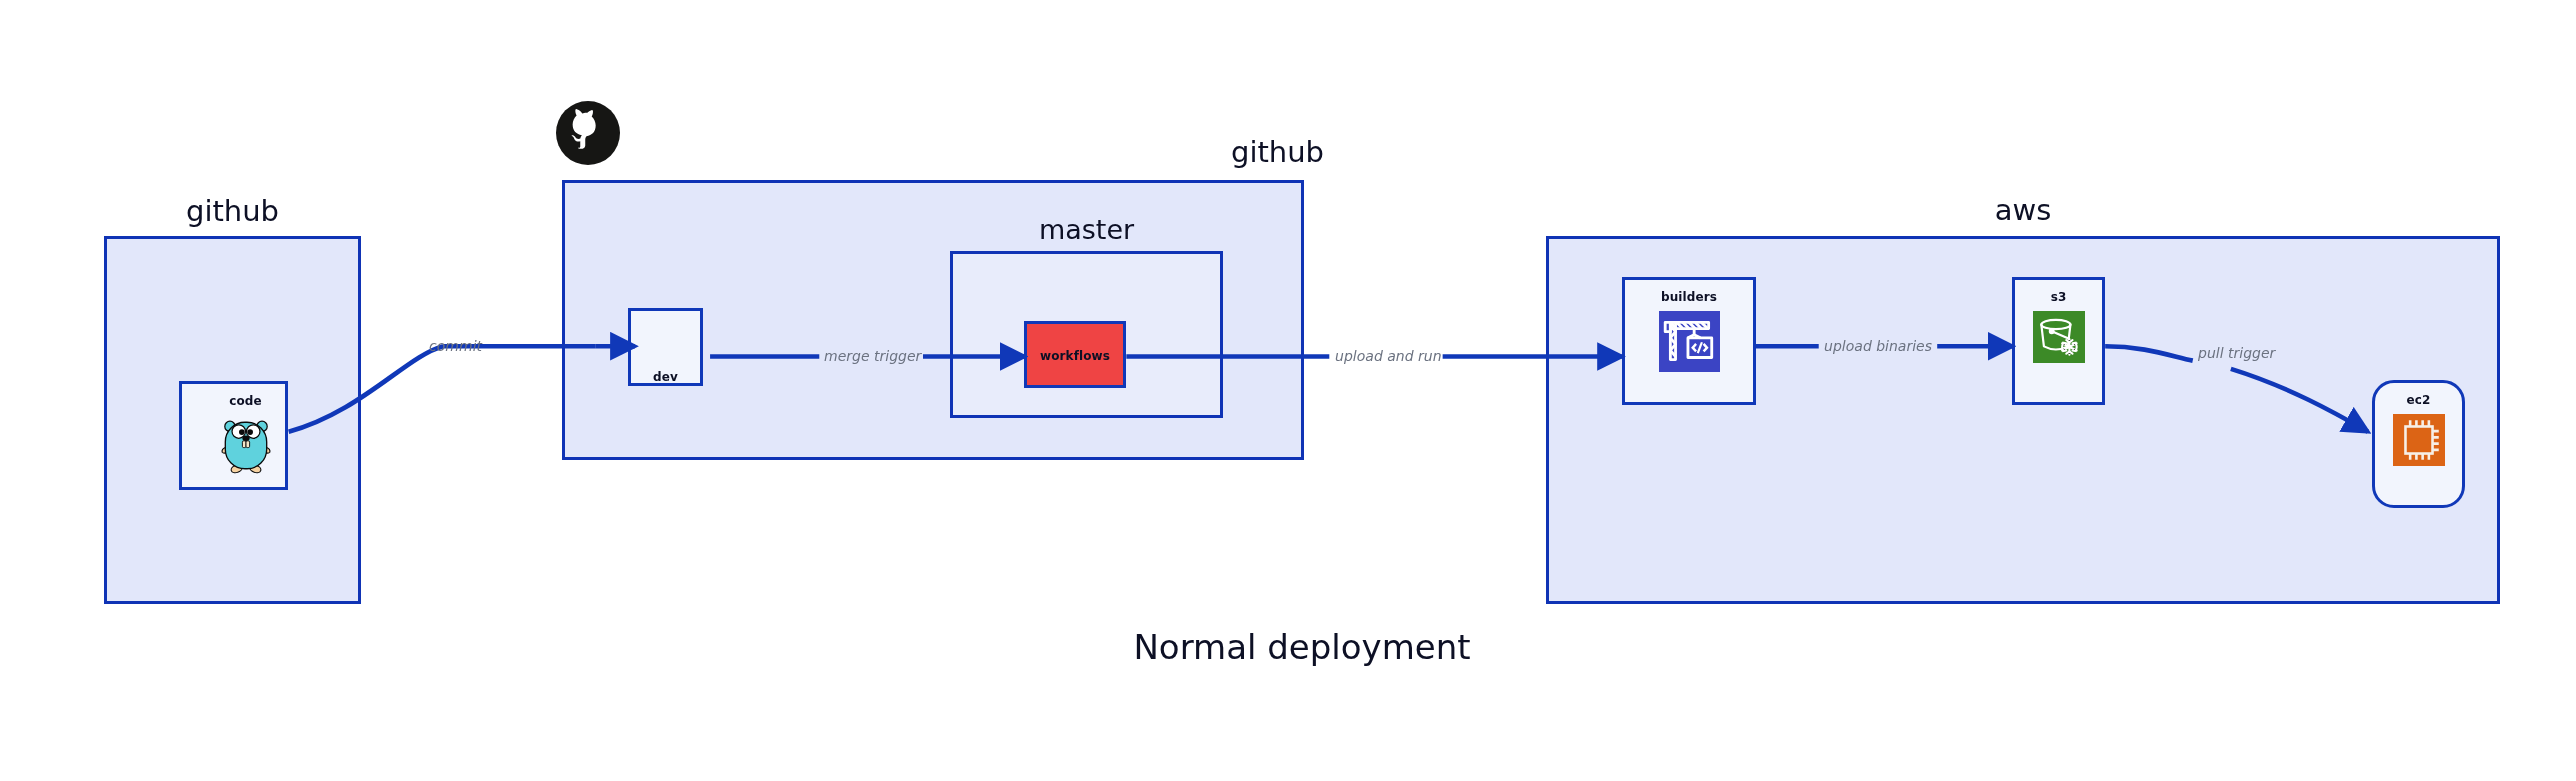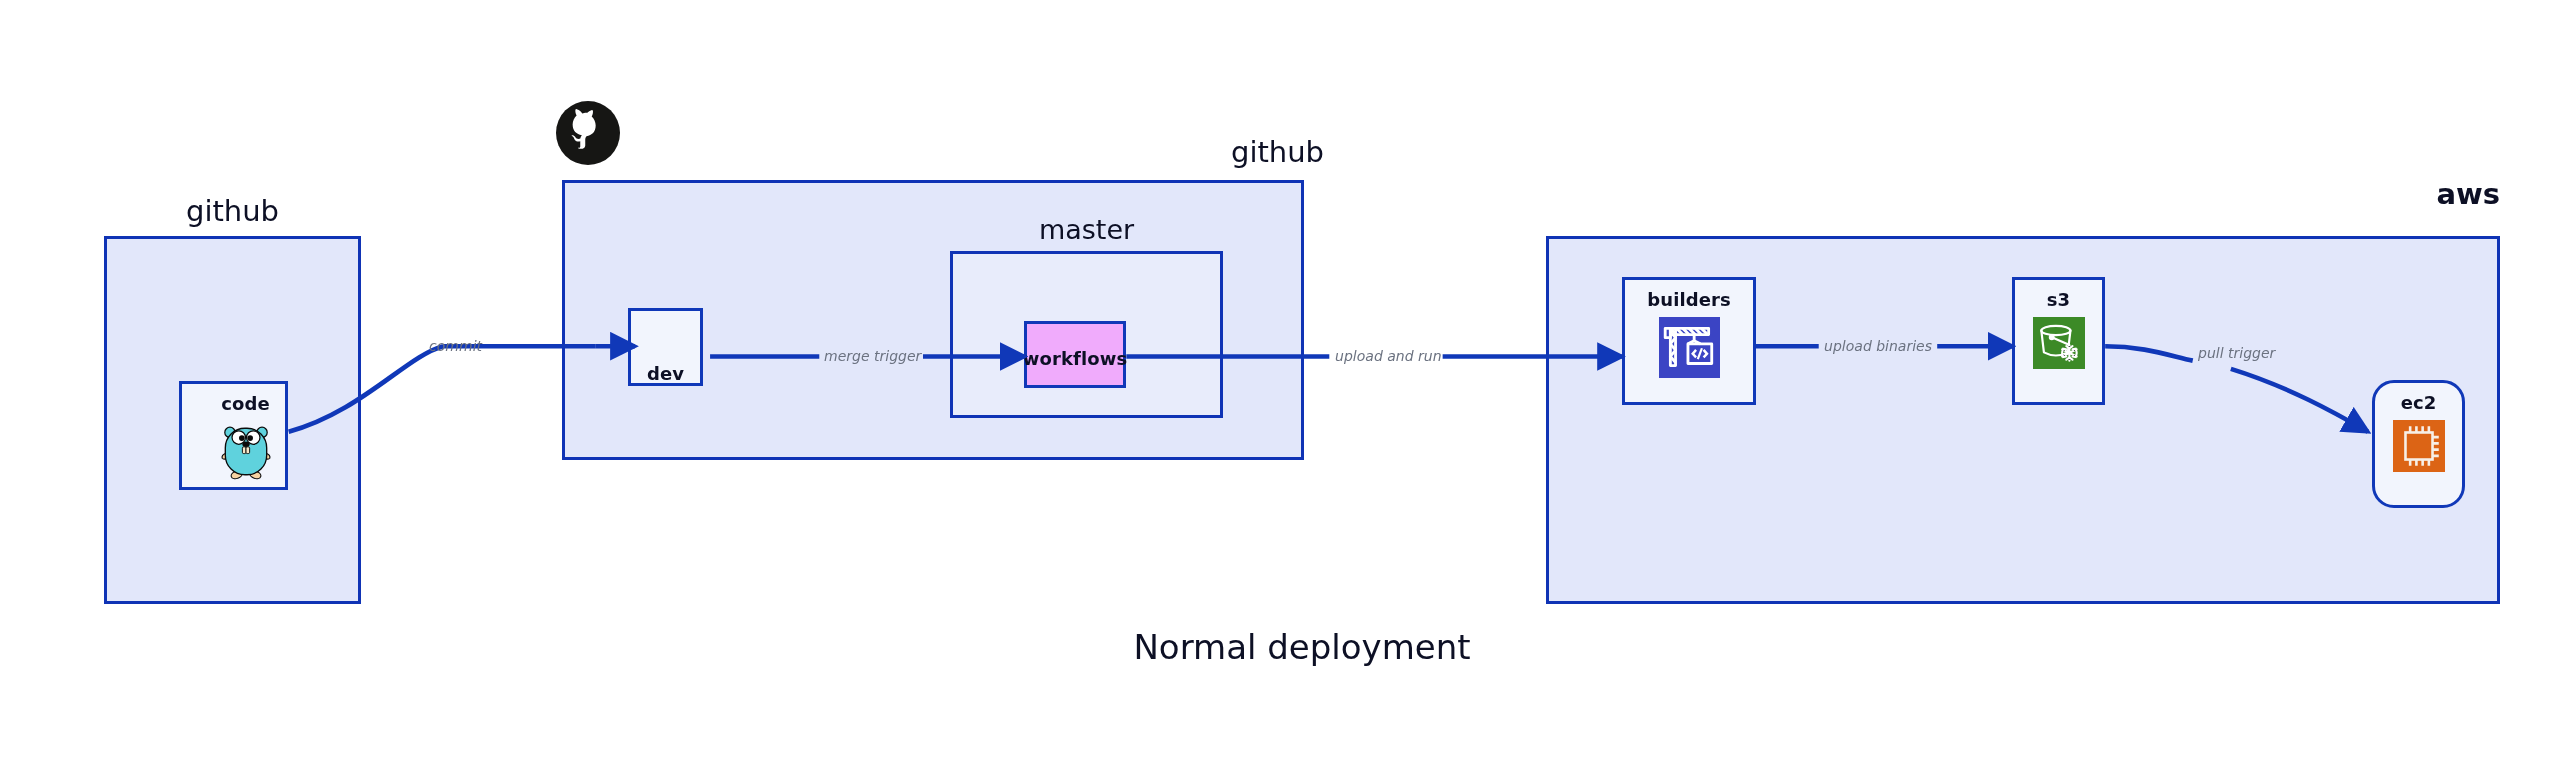--- a/index.html
+++ b/index.html
@@ -43,21 +43,21 @@
   .node {
     position: absolute;
     background: #f2f5fd;
     border: 3.6px solid #1038b8;
     box-sizing: border-box;
     display: flex;
     flex-direction: column;
     align-items: center;
   }
   .node-label {
-    font-size: 18px;
+    font-size: 12px;
     font-weight: 700;
     color: #0d1025;
     line-height: 1;
     margin-top: 11.3px;
     white-space: nowrap;
     letter-spacing: 0.1px;
   }
   .node-icon {
     margin-top: 8.2px;
     display: block;
@@ -161,25 +161,25 @@
   <div class="cluster-label" style="left:562px; top:138px; width:762px; text-align:right;">github</div>
   <div class="cluster" style="left:562px; top:180px; width:742px; height:280px;"></div>
 
   <div class="node" style="left:628px; top:308px; width:75px; height:78px;justify-content:flex-end;">
     <span class="node-label" style="margin-top:24px;">dev</span>
   </div>
 
   <div class="cluster-label" style="left:950px; top:216px; width:273px; text-align:center; font-size:27px;">master</div>
   <div class="cluster sub" style="left:950px; top:251px; width:273px; height:167px;"></div>
 
-  <div class="node" style="left:1024px; top:321px; width:102px; height:67px; background:#f0abfc;">
+  <div class="node" style="left:1024px; top:321px; width:102px; height:67px; background:#ef4444;">
     <span class="node-label" style="margin-top:26px;">workflows</span>
   </div>
 
-  <div class="cluster-label" style="left:1546px; top:180px; width:954px; text-align:right;font-weight:bold;">aws</div>
+  <div class="cluster-label" style="left:1546px; top:196px; width:954px; text-align:center;">aws</div>
   <div class="cluster" style="left:1546px; top:236px; width:954px; height:368px;"></div>
 
   <div class="node" style="left:1622px; top:277px; width:134px; height:128px;">
     <span class="node-label">builders</span>
     <span class="node-icon">
       <svg width="61" height="61" viewBox="0 0 118 118">
         <rect x="0" y="0" width="118" height="118" fill="#3b44c4"></rect>
         <g stroke="#ffffff" stroke-width="5.5" fill="none" stroke-linejoin="round">
 
           <rect x="22" y="22" width="10" height="72"></rect>

